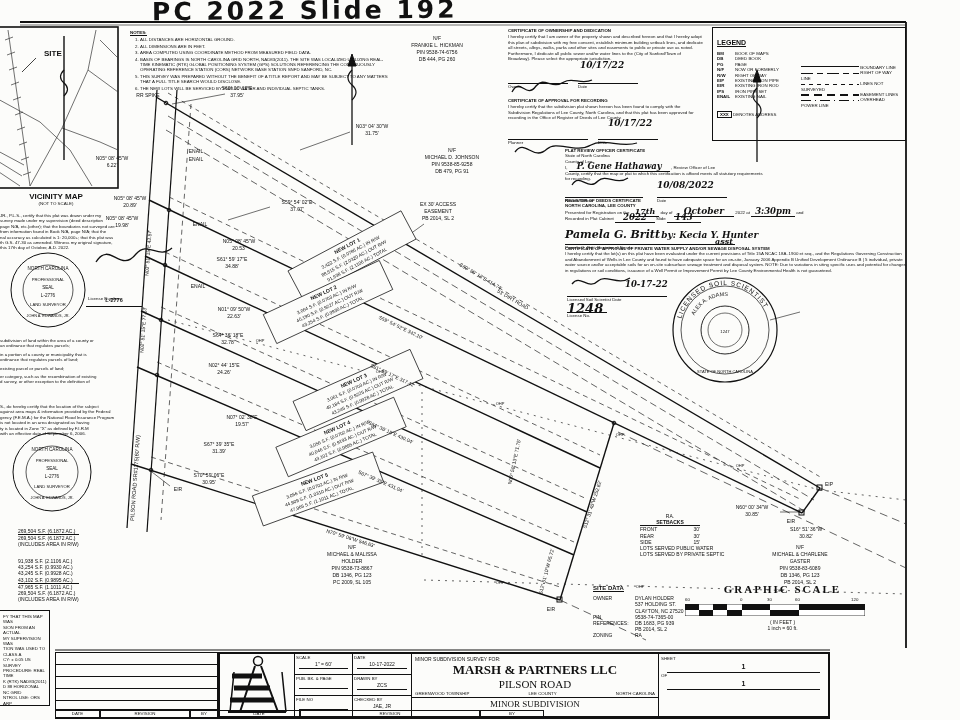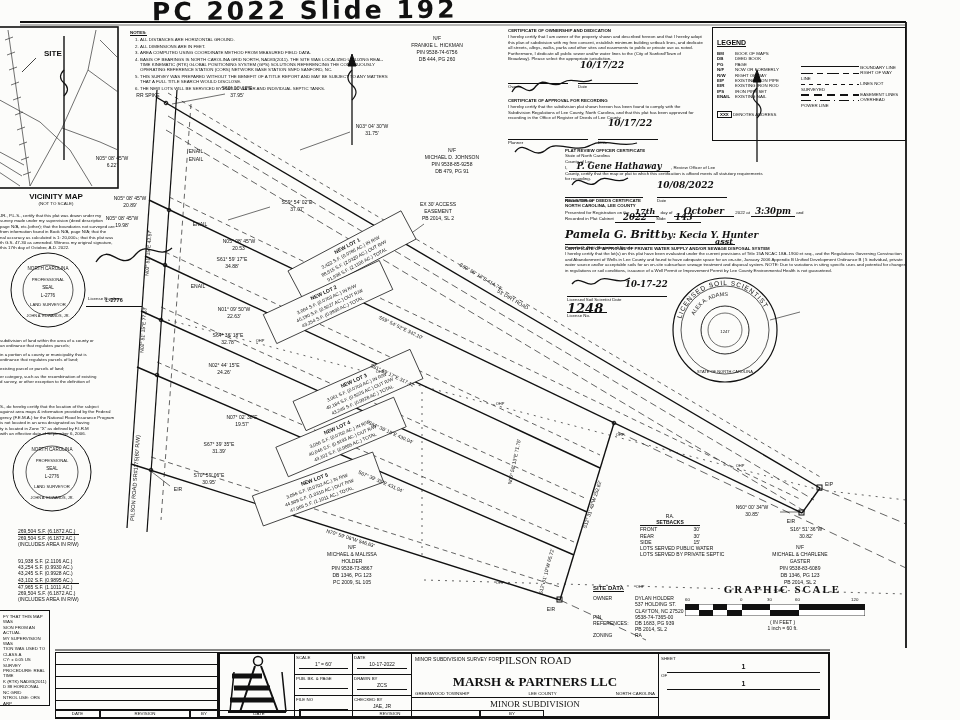--- a/index.html
+++ b/index.html
@@ -653,22 +653,22 @@
           <div class="t5 c u" style="margin:1px 3px;height:6px;"></div>
         </div>
       <div style="padding:1px;">
           <div class="t4">CHECKED BY</div>
           <div class="t5 c u" style="margin:1px 3px;">JAE, JR</div>
         </div>
     </div>
 
     <div style="width:246px;border-right:1.5px solid #111;position:relative;">
       <div class="t5" style="position:absolute;left:3px;top:2px;">MINOR SUBDIVISION SURVEY FOR:</div>
+      <div class="serif b c" style="margin-top:8px;font-size:13px;">MARSH &amp; PARTNERS LLC</div>
       <div class="serif c" style="font-size:11px;">PILSON ROAD</div>
-      <div class="serif b c" style="margin-top:8px;font-size:13px;">MARSH &amp; PARTNERS LLC</div>
       <div style="display:flex;justify-content:space-between;padding:1px 3px;border-bottom:1px solid #111;">
         <span class="t4">GREENWOOD TOWNSHIP</span>
         <span class="t4">LEE COUNTY</span>
         <span class="t4">NORTH CAROLINA</span>
       </div>
       <div class="serif c" style="font-size:9px;margin-top:1px;">MINOR SUBDIVISION</div>
     </div>
 
     <div class="c" style="flex:1;padding-top:2px;">
       <div class="t4" style="text-align:left;padding-left:2px;">SHEET</div>

